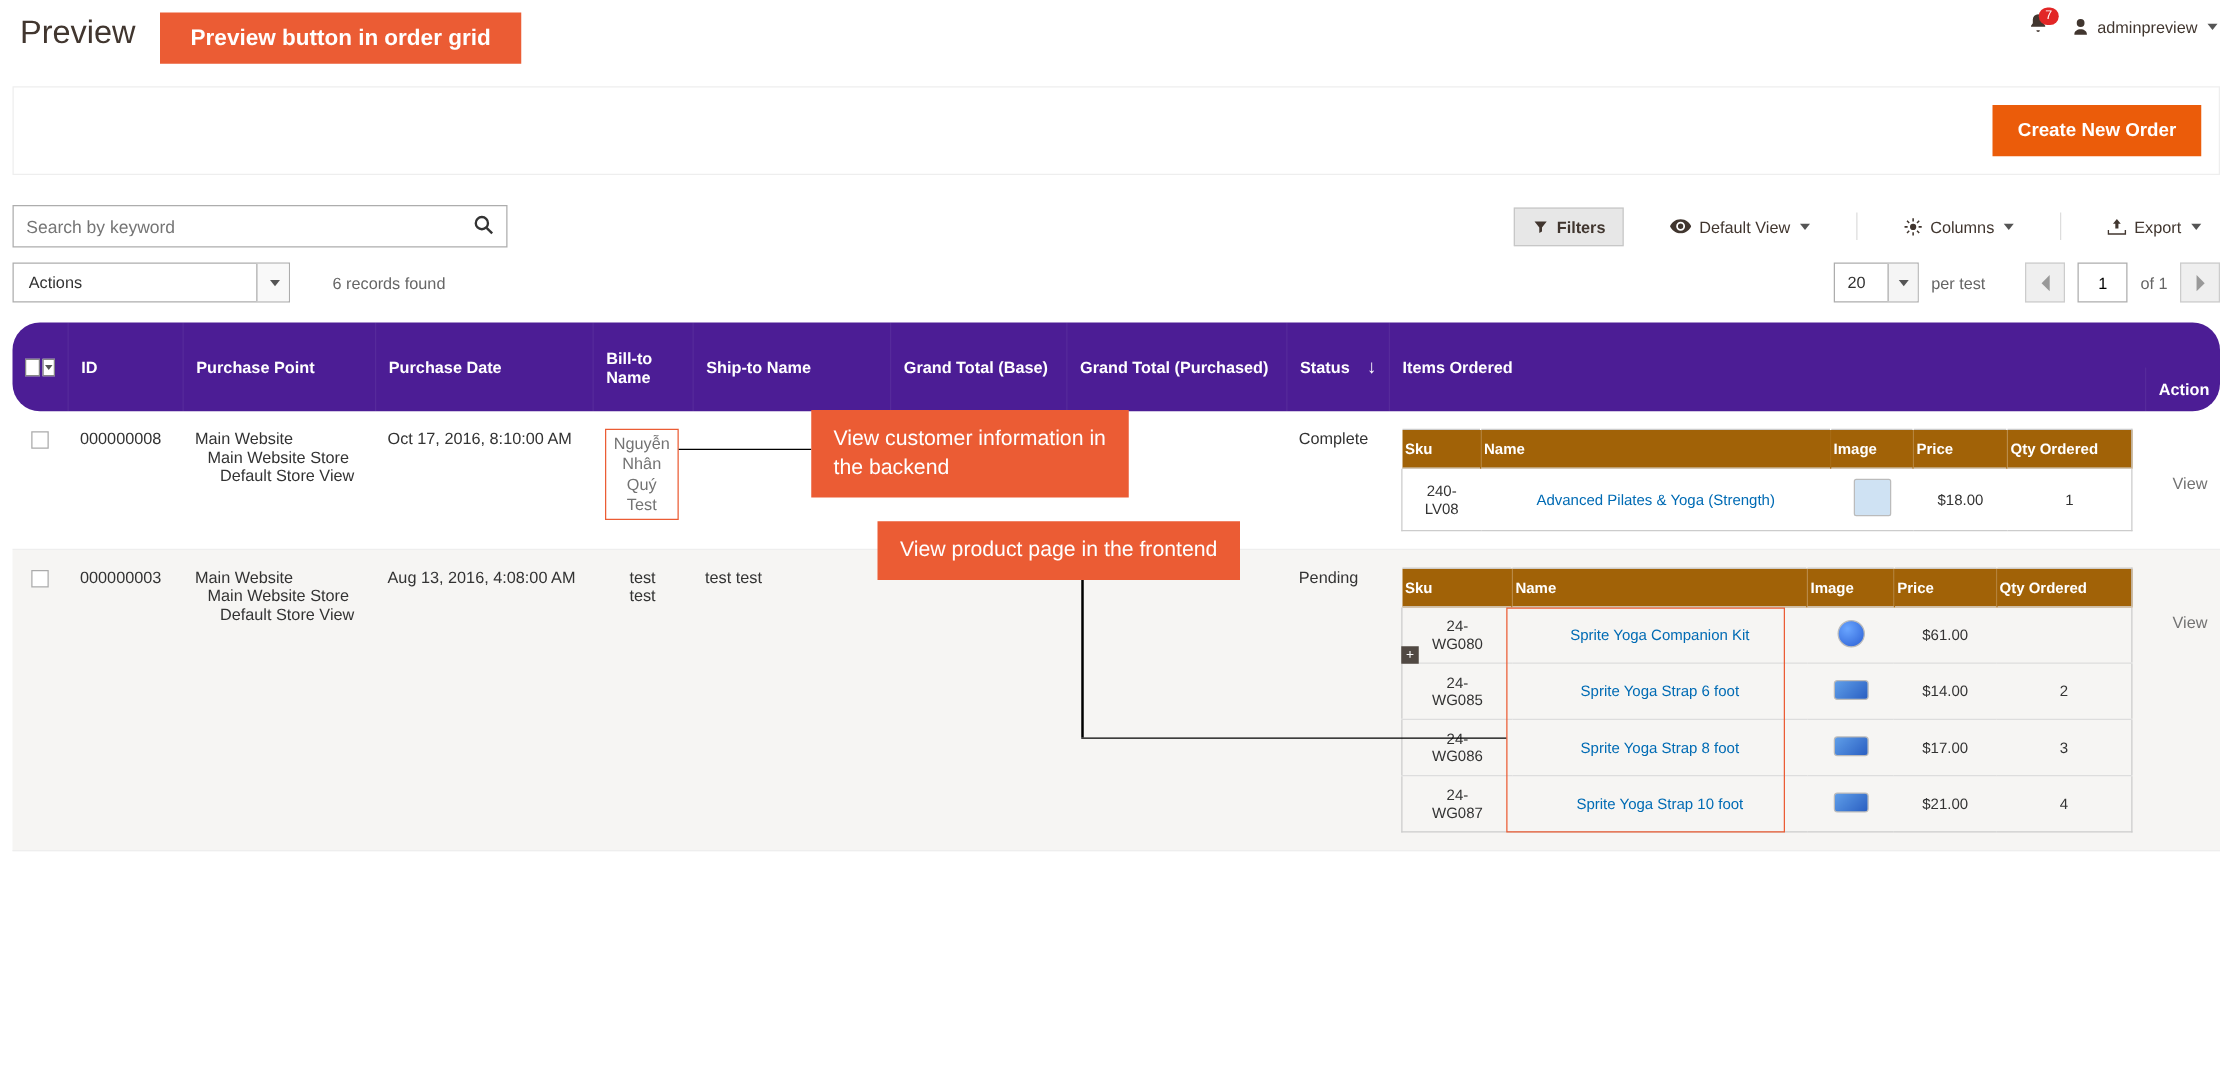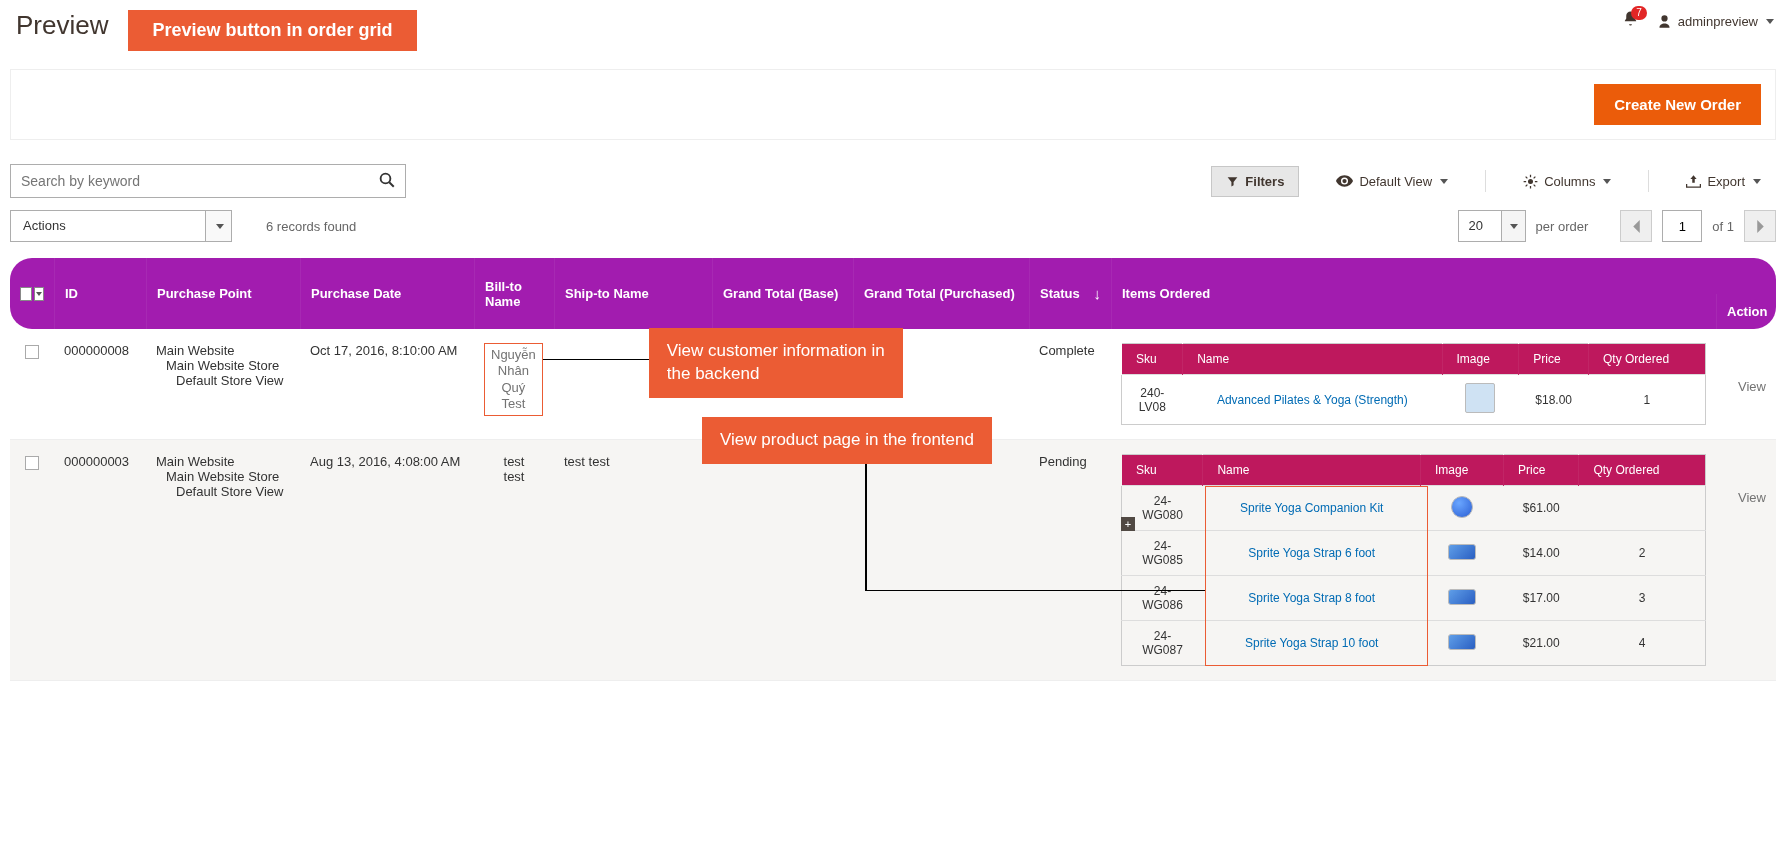--- a/index.html
+++ b/index.html
@@ -39,21 +39,21 @@
   .pager { margin-left: auto; display: flex; align-items: center; gap: 10px; }
   .perpage-select { display: inline-flex; border: 1px solid #adadad; height: 32px; }
   .perpage-select .label { padding: 7px 10px; width: 42px; font-size: 13px; }
   .perpage-select .drop { width: 24px; border-left: 1px solid #adadad; background: #f5f5f5; display: flex; align-items: center; justify-content: center; }
   .perpage-text { color: #666; font-size: 13px; margin-right: 22px; }
   .page-btn { width: 32px; height: 32px; border: 1px solid #ccc; background: #efefef; display: flex; align-items: center; justify-content: center; cursor: pointer; color: #777; }
   .page-input { width: 40px; height: 32px; border: 1px solid #adadad; text-align: center; font-size: 13px; }
   .page-of { color: #666; font-size: 13px; }
   
   .grid { width: 100%; }
-  .grid-head { display: flex; background: #a21caf; color: #fff; font-size: 13px; font-weight: 600; min-height: 46px; border-radius: 22px; }
+  .grid-head { display: flex; background: #4c1d95; color: #fff; font-size: 13px; font-weight: 600; min-height: 46px; border-radius: 22px; }
   .grid-head .cell { padding: 10px 10px; display: flex; align-items: center; border-left: 1px solid rgba(255,255,255,0.06); }
   .grid-head .cell:first-child { border-left: none; }
   
   .grid-row { display: flex; border-bottom: 1px solid #eee; padding: 14px 0; font-size: 13px; }
   .grid-row.alt { background: #f6f5f3; }
   .grid-row .cell { padding: 0 10px; }
   
   .col-chk { width: 44px; flex: 0 0 44px; display: flex; align-items: flex-start; justify-content: center; }
   .col-chk-head { width: 44px; flex: 0 0 44px; display: flex; align-items: center; justify-content: center; gap: 2px; }
   .col-id { width: 92px; flex: 0 0 92px; }
@@ -75,21 +75,21 @@
   
   .pp-lines div:nth-child(2) { padding-left: 10px; }
   .pp-lines div:nth-child(3) { padding-left: 20px; }
   
   .link { color: #737373; cursor: pointer; }
   .bill-link-highlight { border: 1px solid #eb5c34; padding: 3px 6px; display: inline-block; text-align: center; line-height: 1.25; }
   
   .sort-arrow { margin-left: auto; font-size: 15px; }
   
   .items-table { border: 1px solid #ccc; width: 100%; border-collapse: collapse; font-size: 12px; }
-  .items-table th { background: #be185d; color: #fff; font-weight: 400; padding: 8px 14px; text-align: left; border-left: 1px solid rgba(255,255,255,0.06); }
+  .items-table th { background: #a16207; color: #fff; font-weight: 700; padding: 8px 2px; text-align: left; border-left: 1px solid rgba(255,255,255,0.06); }
   .items-table td { padding: 8px 10px; border-top: 1px solid #ddd; vertical-align: middle; text-align: center; }
   .items-table td.sku-cell { text-align: center; position: relative; }
   .items-table td.name-cell { color: #006bb4; cursor: pointer; }
   .prod-thumb { width: 30px; height: 30px; background: #cfe2f3; border: 1px solid #bbb; display: inline-block; border-radius: 2px; }
   .prod-thumb.ball { background: radial-gradient(circle at 35% 30%, #6aa6ff, #2b5fd4); border-radius: 50%; height: 22px; width: 22px; }
   .prod-thumb.strap { background: linear-gradient(135deg, #5f9ee8, #2a5fc2); height: 16px; width: 28px; border-radius: 3px; }
   .items-col-highlight { position: absolute; border: 1px solid #eb5c34; pointer-events: none; }
   .expand-box { position: absolute; left: -1px; bottom: -1px; width: 14px; height: 14px; background: #514943; color: #fff; font-size: 11px; line-height: 14px; text-align: center; }
   
   .callout-float { position: absolute; background: #eb5c34; color: #fff; padding: 12px 18px; font-size: 17px; line-height: 1.35; z-index: 5; }
@@ -181,21 +181,21 @@
         </div>
     </div>
     <div class="records-found">6 records found</div>
     <div class="pager">
       <div class="perpage-select">
         <div class="label">20</div>
         <div class="drop">
             <span class="caret-down"></span>
           </div>
       </div>
-      <div class="perpage-text">per order</div>
+      <div class="perpage-text">per test</div>
       <div class="page-btn">
         <svg width="9" height="13" viewBox="0 0 8 12" fill="#999">
             <path d="M7 0L1 6l6 6V0z"></path>
           </svg>
       </div>
       <input class="page-input" value="1" style="">
       <div class="page-of">of 1</div>
       <div class="page-btn">
         <svg width="9" height="13" viewBox="0 0 8 12" fill="#999">
             <path d="M1 0l6 6-6 6V0z"></path>

